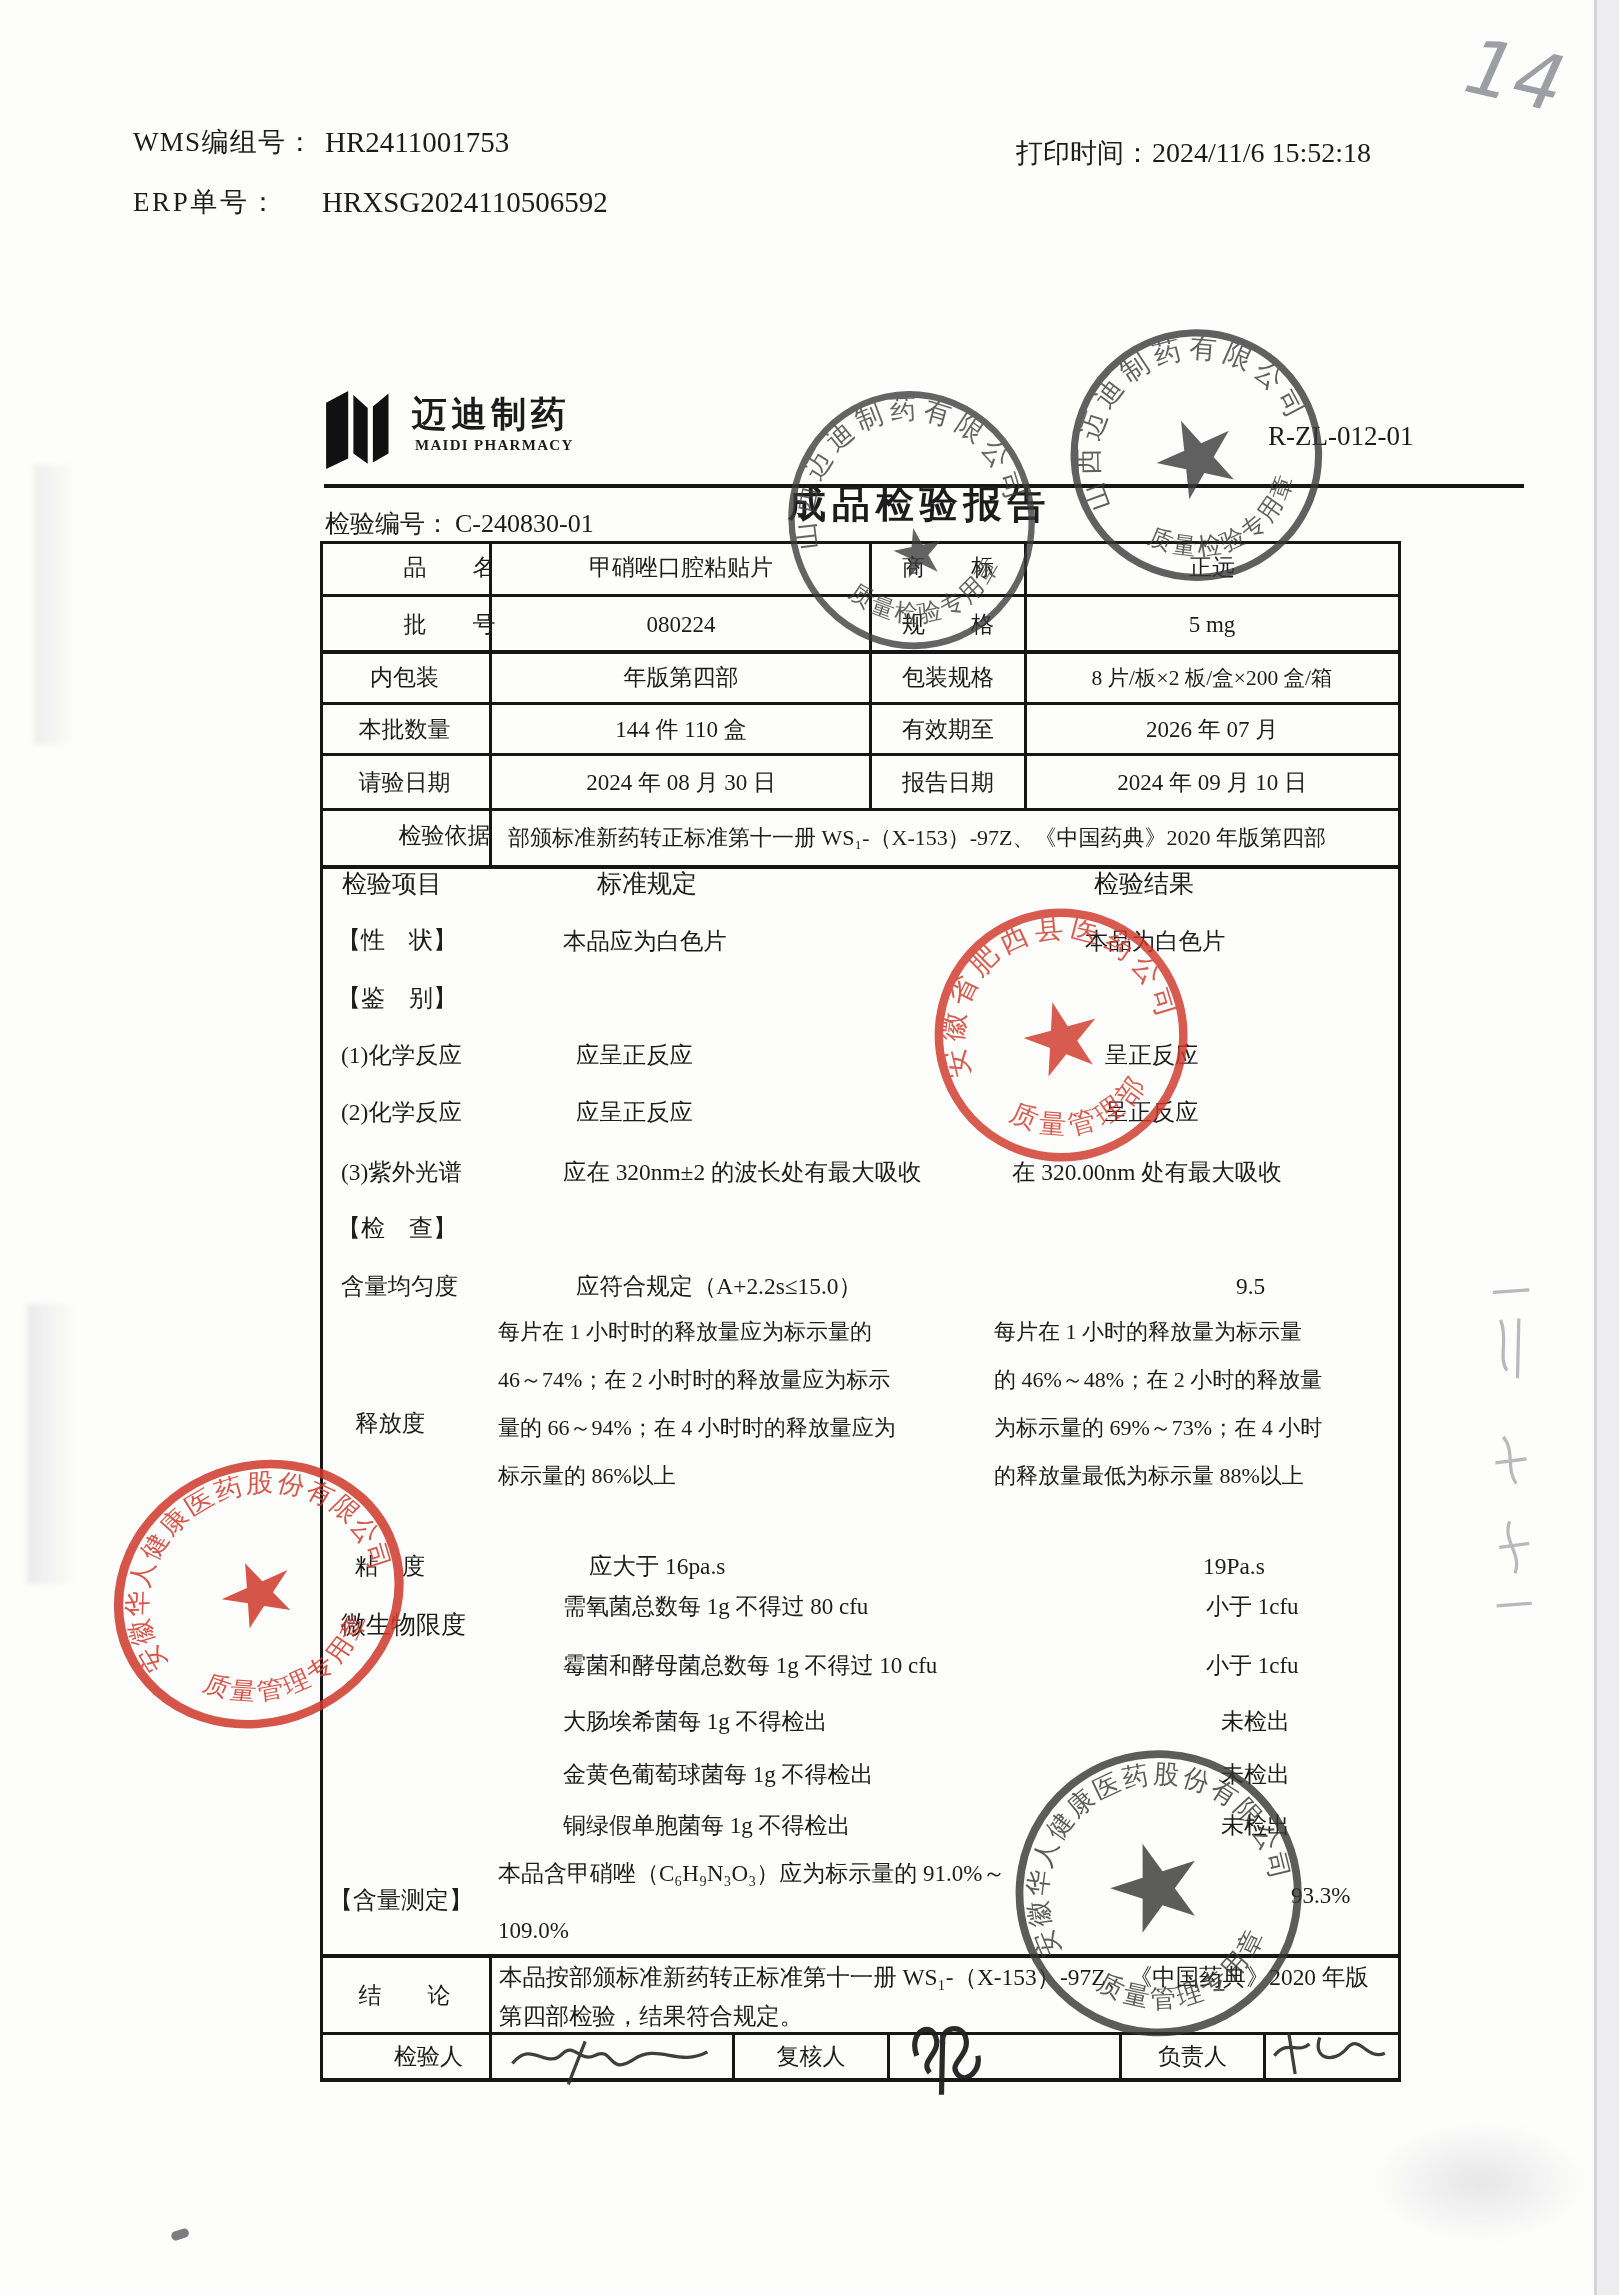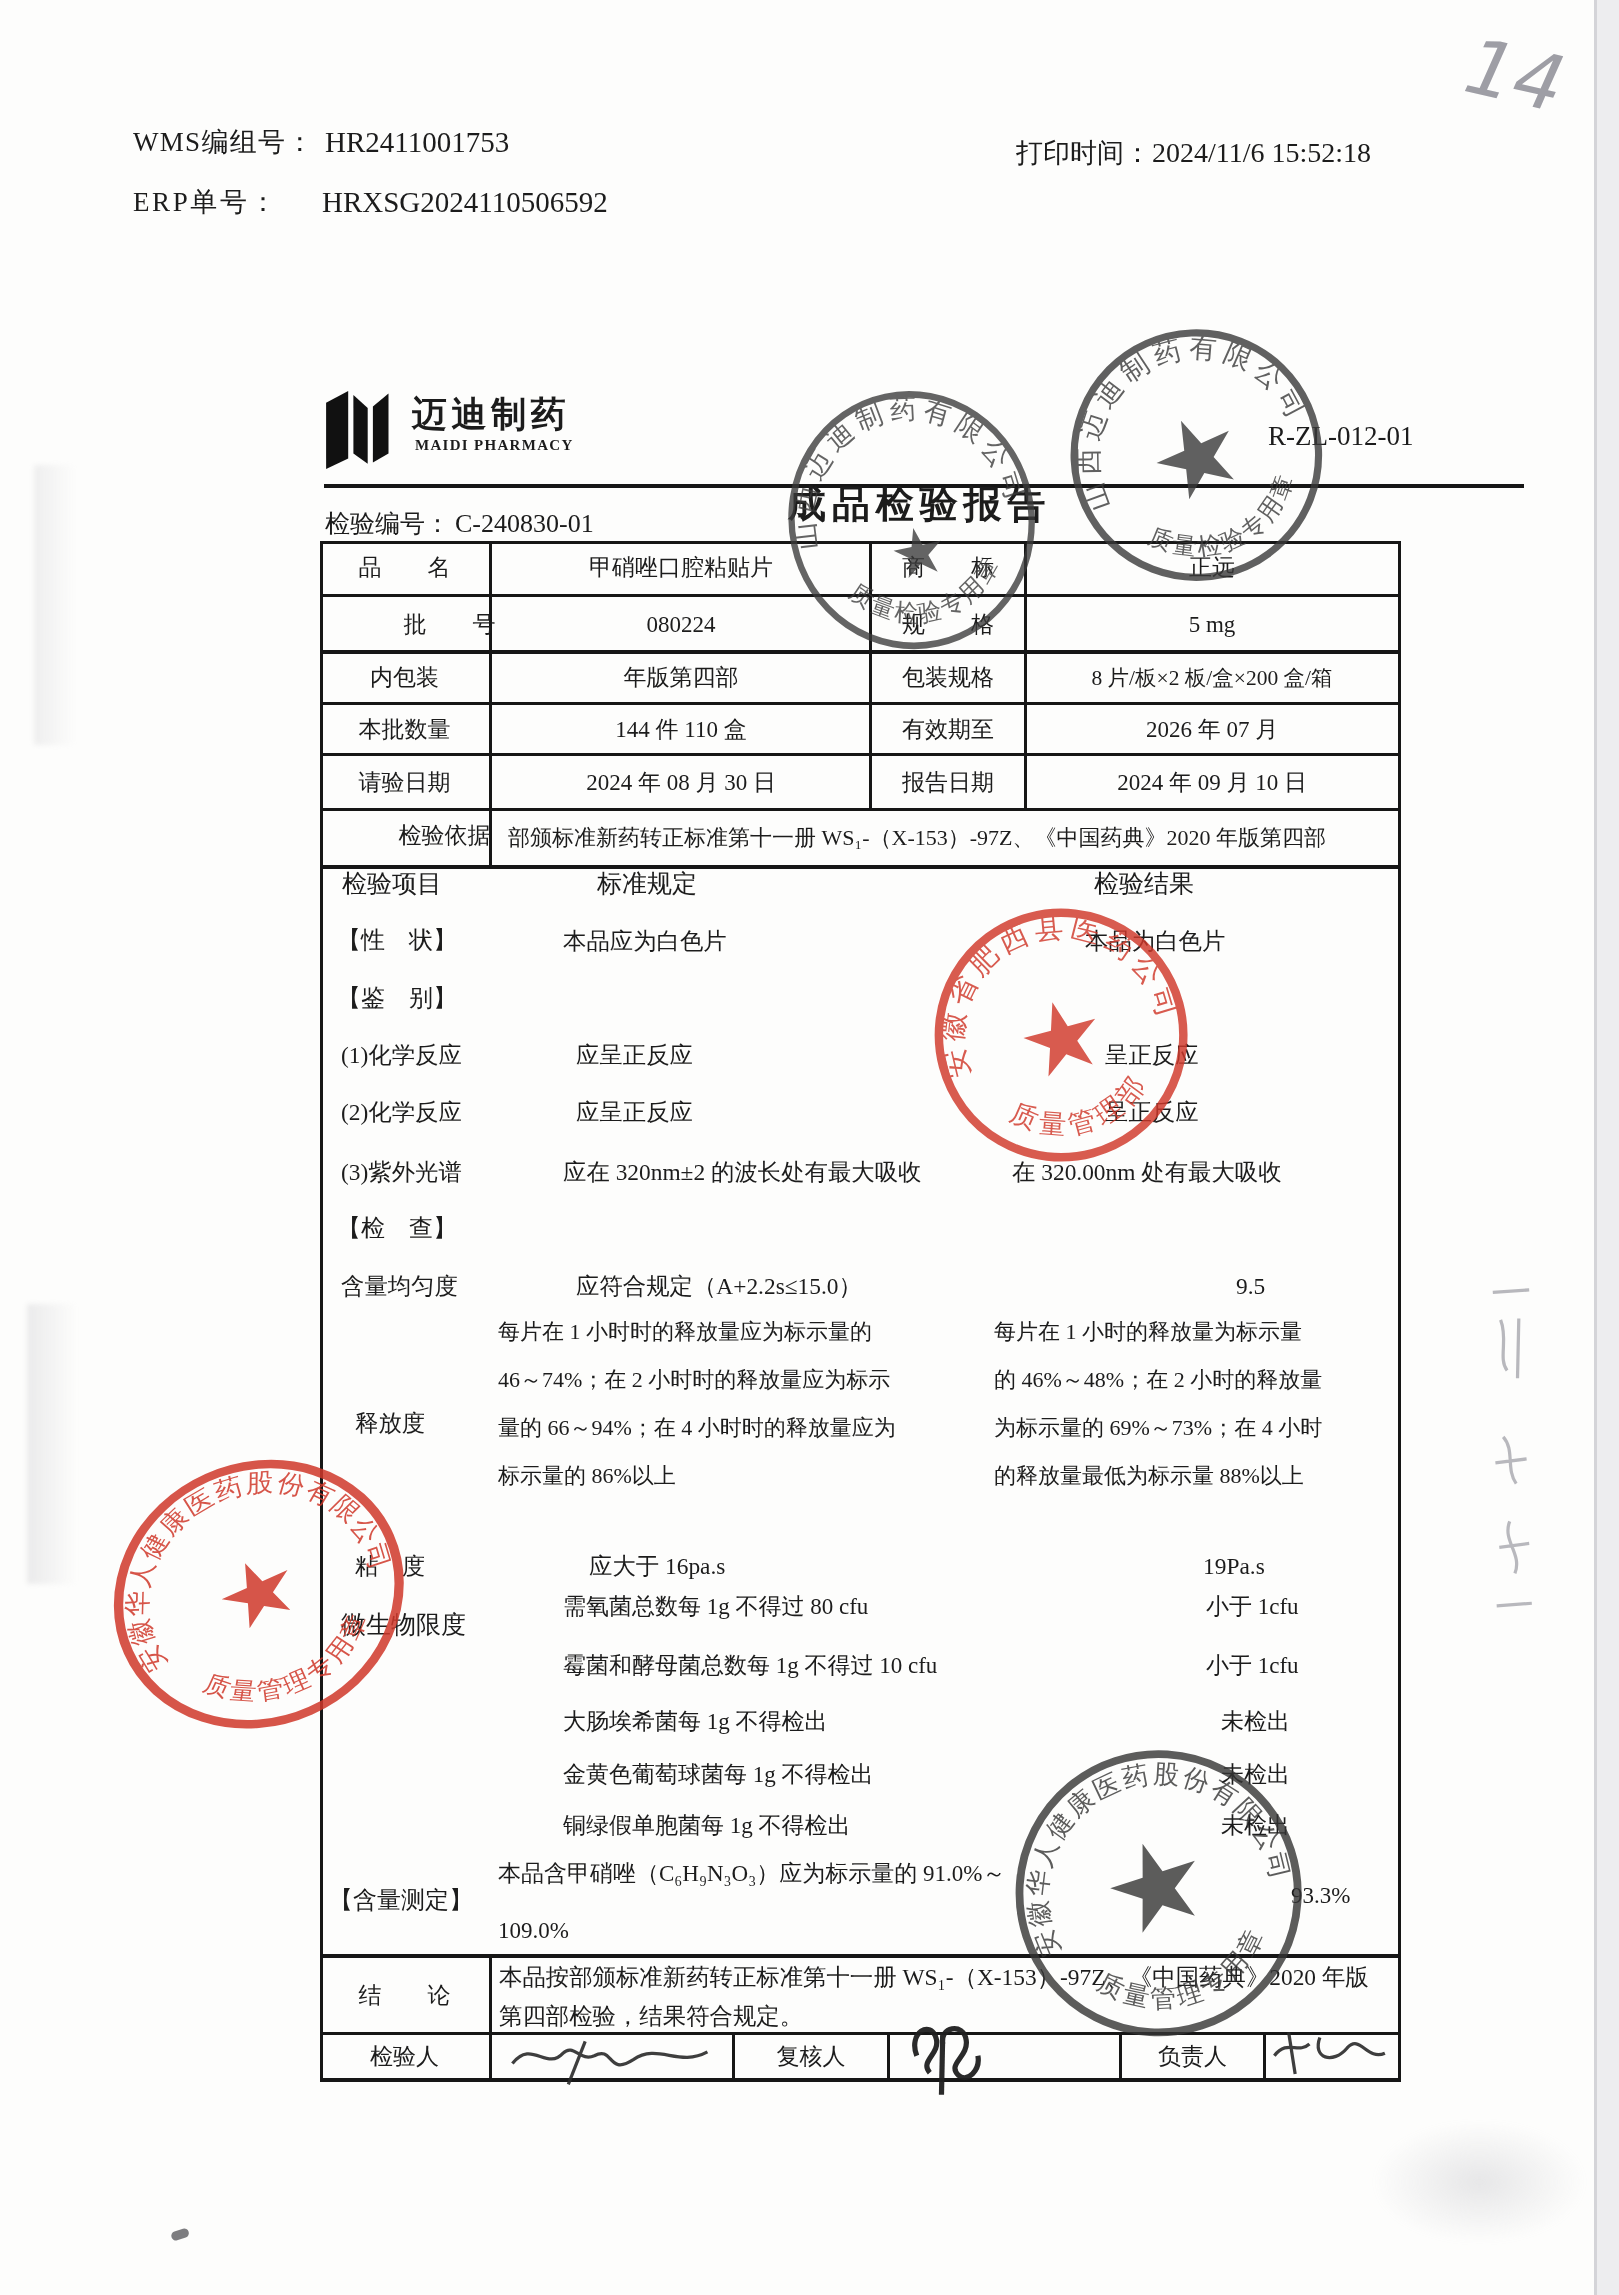--- a/index.html
+++ b/index.html
@@ -65,21 +65,21 @@
   <div class="bl" style="left:1398px;top:541px;width:3.3px;height:1541px;"></div>
   <div class="bl" style="left:489px;top:541px;width:2.6px;height:327px;"></div>
   <div class="bl" style="left:489px;top:1954px;width:2.6px;height:127px;"></div>
   <div class="bl" style="left:869px;top:541px;width:2.6px;height:269px;"></div>
   <div class="bl" style="left:1024px;top:541px;width:2.6px;height:269px;"></div>
   <div class="bl" style="left:732px;top:2032px;width:2.6px;height:49px;"></div>
   <div class="bl" style="left:887px;top:2032px;width:2.6px;height:49px;"></div>
   <div class="bl" style="left:1119px;top:2032px;width:2.6px;height:49px;"></div>
   <div class="bl" style="left:1263px;top:2032px;width:2.6px;height:49px;"></div>
 
-  <div class="cell" style="left:320px;top:541px;width:169px;height:53px;">品　　名</div>
+  <div class="cell" style="left:320px;top:541px;width:169px;height:53px;padding-left:45px;">品　　名</div>
   <div class="cell" style="left:492px;top:541px;width:378px;height:53px;">甲硝唑口腔粘贴片</div>
   <div class="cell" style="left:872px;top:541px;width:152px;height:53px;">商　　标</div>
   <div class="cell" style="left:1026px;top:541px;width:372px;height:53px;">正远</div>
 
   <div class="cell" style="left:320px;top:598px;width:169px;height:53px;padding-left:45px;">批　　号</div>
   <div class="cell" style="left:492px;top:598px;width:378px;height:53px;">080224</div>
   <div class="cell" style="left:872px;top:598px;width:152px;height:53px;">规　　格</div>
   <div class="cell" style="left:1026px;top:598px;width:372px;height:53px;">5 mg</div>
 
   <div class="cell" style="left:320px;top:654px;width:169px;height:47px;">内包装</div>
@@ -156,21 +156,21 @@
 
   <span class="t" style="left:329px;top:1887px;font-size:24px;">【含量测定】</span>
   <span class="t" style="left:498px;top:1861px;font-size:23px;">本品含甲硝唑（C₆H₉N₃O₃）应为标示量的 91.0%～</span>
   <span class="t" style="left:498px;top:1918px;font-size:23px;">109.0%</span>
   <span class="t" style="left:1291px;top:1883px;font-size:23px;">93.3%</span>
 
   <div class="cell" style="left:320px;top:1958px;width:169px;height:74px;">结　　论</div>
   <span class="t" style="left:499px;top:1964px;font-size:23.4px;">本品按部颁标准新药转正标准第十一册 WS₁-（X-153）-97Z、《中国药典》2020 年版</span>
   <span class="t" style="left:499px;top:2003px;font-size:23.4px;">第四部检验，结果符合规定。</span>
 
-  <div class="cell" style="left:320px;top:2035px;width:169px;height:43px;">检验人</div>
+  <div class="cell" style="left:320px;top:2035px;width:169px;height:43px;padding-left:24px;">检验人</div>
   <div class="cell" style="left:735px;top:2035px;width:152px;height:43px;">复核人</div>
   <div class="cell" style="left:1122px;top:2035px;width:141px;height:43px;">负责人</div>
 
   <svg id="stampsvg" width="1619" height="2295" viewBox="0 0 2490 3530" xmlns="http://www.w3.org/2000/svg">
     <defs>
       <polygon id="star" points="0,-100 22.3,-30.7 95.1,-30.9 36.1,11.7 58.8,80.9 0,38 -58.8,80.9 -36.1,11.7 -95.1,-30.9 -22.3,-30.7"></polygon>
       <path id="arcT0" d="M -150,40 A 155,155 0 1 1 150,40" fill="none"></path>
       <path id="arcB0" d="M -118,96 A 150,150 0 0 0 118,96" fill="none"></path>
       <path id="arcT1" d="M -148,42 A 153,153 0 1 1 148,42" fill="none"></path>
       <path id="arcB1" d="M -120,94 A 151,151 0 0 0 120,94" fill="none"></path>

